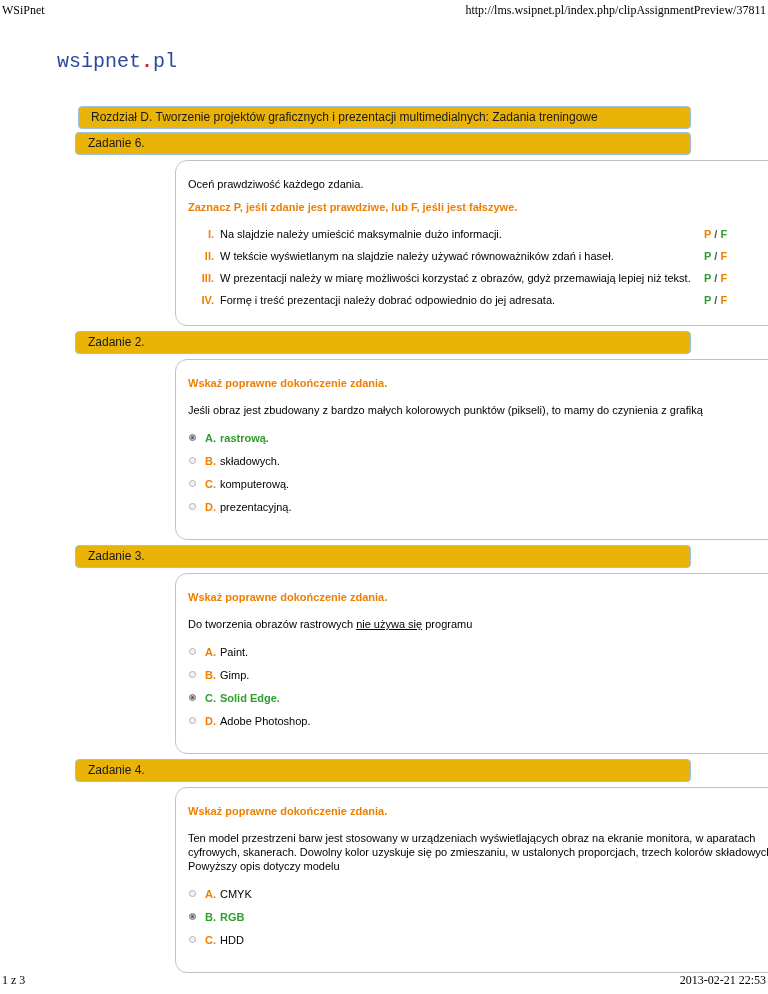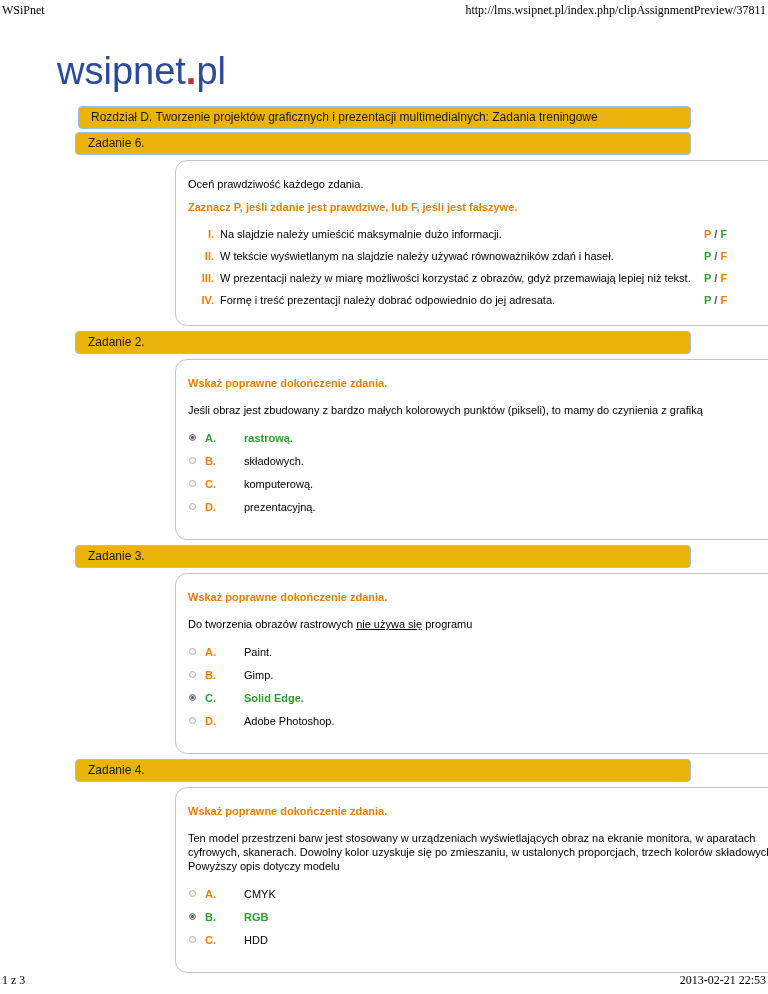--- a/index.html
+++ b/index.html
@@ -15,22 +15,22 @@
     font-family:"Liberation Serif","DejaVu Serif",serif;
     font-size:12px; color:#000;
     display:flex; justify-content:space-between;
   }
   .print-header { top:3px; }
   .print-footer { bottom:6px; }
 
   
   .logo {
     position:absolute; left:57px; top:50px;
-    font-family:Liberation Sans, sans-serif;
-    font-size:38px; color:#2b4a9b; letter-spacing:0px;text-align:right;
+    font-family:Liberation Mono, monospace;
+    font-size:20px; color:#2b4a9b; letter-spacing:0px;text-align:right;
   }
   .logo .dot { color:#d02a2a; font-weight:bold; }
 
   
   .main { position:absolute; left:75px; top:106px; width:616px; }
 
   .bluebox {
     border:1px solid #9dc1e4; border-radius:4px; background:#eab308;
     font-size:12px; color:#1a1a1a;
     padding:3px 12px 4px 12px; margin-bottom:3px; min-height:22px;
@@ -58,21 +58,21 @@
   .pf-orange { color:#ee7f00; }
 
   
   .opt { display:flex; align-items:flex-start; margin:0 0 9px 1px; }
   .radio {
     flex:none; width:7px; height:7px; border:1px solid #b0b0b0; border-radius:50%;
     background:#f4f4f4; margin-top:3px;
   }
   .radio.checked { background:#5a5a5a; border-color:#8a8a8a; box-shadow:inset 0 0 0 1px #cfcfcf; }
   .opt-letter { color:#ee7f00; font-weight:bold; margin:0 4px 0 9px; flex:none; }
-  .opt-text { color:#000;margin-left:24px; }
+  .opt-text { color:#000; }
   .opt.selected .opt-letter, .opt.selected .opt-text { color:#2e9e2e; font-weight:bold; }
   .opts { margin-top:14px; }
 </style>
 </head>
 <body>
 
 <div class="print-line print-header">
   <span>WSiPnet</span>
   <span>http://lms.wsipnet.pl/index.php/clipAssignmentPreview/37811</span>
 </div>

